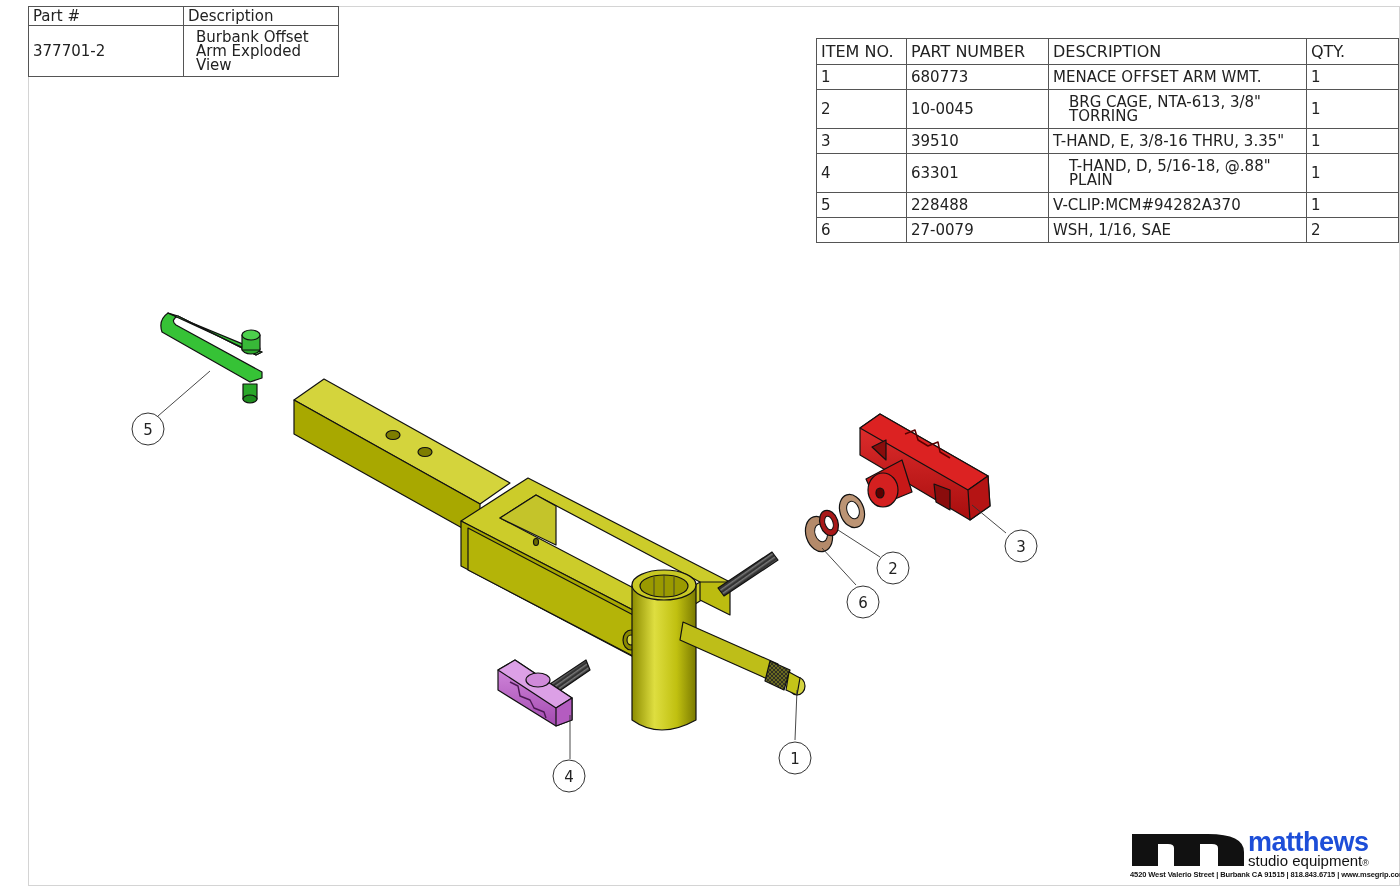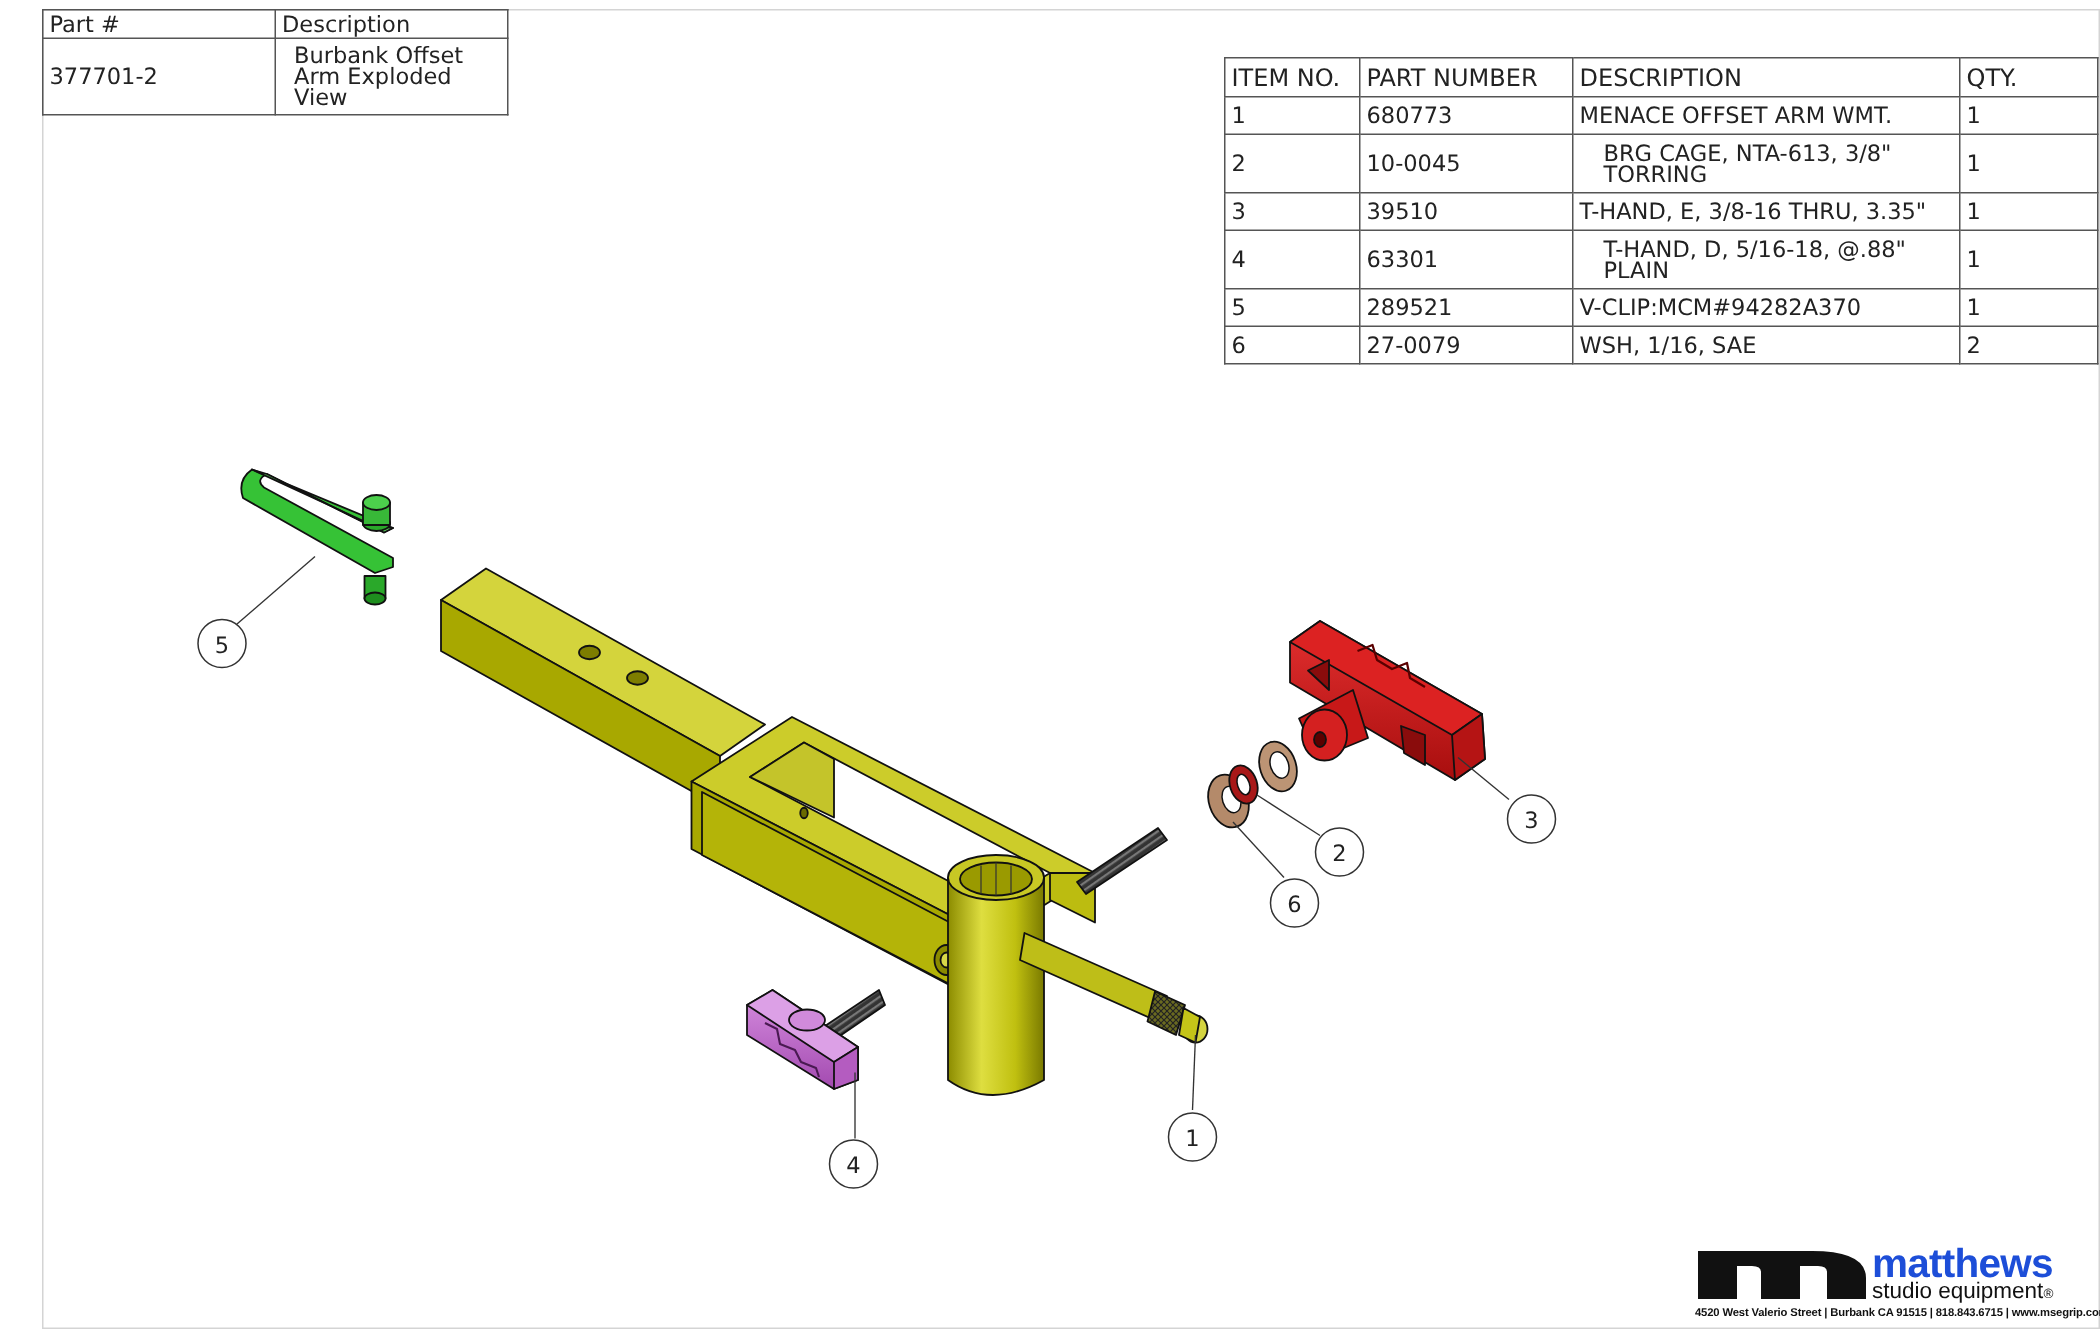--- a/index.html
+++ b/index.html
@@ -88,21 +88,21 @@
     <td class="r1">1</td>
   </tr>
   <tr>
     <td class="r2">4</td>
     <td class="r2">63301</td>
     <td class="r2" style="padding:0 20px">T-HAND, D, 5/16-18, @.88" PLAIN</td>
     <td class="r2">1</td>
   </tr>
   <tr>
     <td class="r1">5</td>
-    <td class="r1">289521</td>
+    <td class="r1">228488</td>
     <td class="r1">V-CLIP:MCM#94282A370</td>
     <td class="r1">1</td>
   </tr>
   <tr>
     <td class="r1">6</td>
     <td class="r1">27-0079</td>
     <td class="r1">WSH, 1/16, SAE</td>
     <td class="r1">2</td>
   </tr>
 </tbody>

